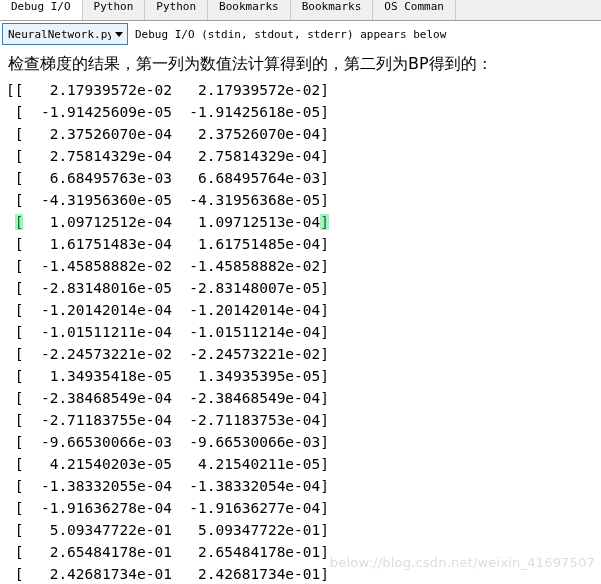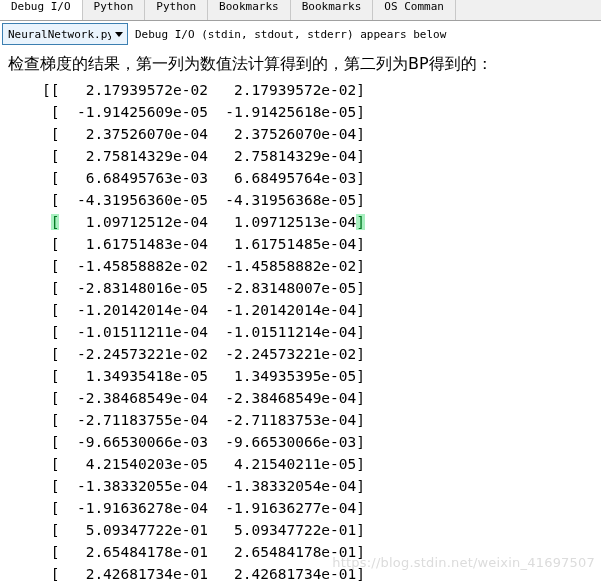--- a/index.html
+++ b/index.html
@@ -116,21 +116,20 @@
     font-family: "DejaVu Sans Mono", monospace;
     font-size: 14.5px;
     line-height: 22px;
     color: #000000;
     white-space: pre;
     margin-top: 2px;
   }
   .mrow {
     white-space: pre;
     height: 22px;
-    margin-left: 36px;
   }
   .brk-hl {
     background: #a8f0c0;
     color: #007820;
   }
 
   
   .watermark {
     position: absolute;
     right: 6px;
@@ -171,14 +170,14 @@
   <div class="filecombo">
     <span class="filecombo-label">NeuralNetwork.py (</span>
     <span class="caret"></span>
   </div>
   <div class="toolbar-hint">Debug I/O (stdin, stdout, stderr) appears below</div>
 </div>
 
 <div class="console">
   <div class="cn-line">检查梯度的结果，第一列为数值法计算得到的，第二列为BP得到的：</div>
   <div class="matrix" id="matrix"><div class="mrow"><span>[[</span><span>   2.17939572e-02</span><span>   2.17939572e-02</span><span>]</span></div><div class="mrow"><span> [</span><span>  -1.91425609e-05</span><span>  -1.91425618e-05</span><span>]</span></div><div class="mrow"><span> [</span><span>   2.37526070e-04</span><span>   2.37526070e-04</span><span>]</span></div><div class="mrow"><span> [</span><span>   2.75814329e-04</span><span>   2.75814329e-04</span><span>]</span></div><div class="mrow"><span> [</span><span>   6.68495763e-03</span><span>   6.68495764e-03</span><span>]</span></div><div class="mrow"><span> [</span><span>  -4.31956360e-05</span><span>  -4.31956368e-05</span><span>]</span></div><div class="mrow"><span> <span class="brk-hl">[</span></span><span>   1.09712512e-04</span><span>   1.09712513e-04</span><span class="brk-hl">]</span></div><div class="mrow"><span> [</span><span>   1.61751483e-04</span><span>   1.61751485e-04</span><span>]</span></div><div class="mrow"><span> [</span><span>  -1.45858882e-02</span><span>  -1.45858882e-02</span><span>]</span></div><div class="mrow"><span> [</span><span>  -2.83148016e-05</span><span>  -2.83148007e-05</span><span>]</span></div><div class="mrow"><span> [</span><span>  -1.20142014e-04</span><span>  -1.20142014e-04</span><span>]</span></div><div class="mrow"><span> [</span><span>  -1.01511211e-04</span><span>  -1.01511214e-04</span><span>]</span></div><div class="mrow"><span> [</span><span>  -2.24573221e-02</span><span>  -2.24573221e-02</span><span>]</span></div><div class="mrow"><span> [</span><span>   1.34935418e-05</span><span>   1.34935395e-05</span><span>]</span></div><div class="mrow"><span> [</span><span>  -2.38468549e-04</span><span>  -2.38468549e-04</span><span>]</span></div><div class="mrow"><span> [</span><span>  -2.71183755e-04</span><span>  -2.71183753e-04</span><span>]</span></div><div class="mrow"><span> [</span><span>  -9.66530066e-03</span><span>  -9.66530066e-03</span><span>]</span></div><div class="mrow"><span> [</span><span>   4.21540203e-05</span><span>   4.21540211e-05</span><span>]</span></div><div class="mrow"><span> [</span><span>  -1.38332055e-04</span><span>  -1.38332054e-04</span><span>]</span></div><div class="mrow"><span> [</span><span>  -1.91636278e-04</span><span>  -1.91636277e-04</span><span>]</span></div><div class="mrow"><span> [</span><span>   5.09347722e-01</span><span>   5.09347722e-01</span><span>]</span></div><div class="mrow"><span> [</span><span>   2.65484178e-01</span><span>   2.65484178e-01</span><span>]</span></div><div class="mrow"><span> [</span><span>   2.42681734e-01</span><span>   2.42681734e-01</span><span>]</span></div></div>
-  <div class="watermark">https://blog.stdin.net/weixin_41697507</div>
+  <div class="watermark">below://blog.csdn.net/weixin_41697507</div>
 </div>
 
 </body></html>

